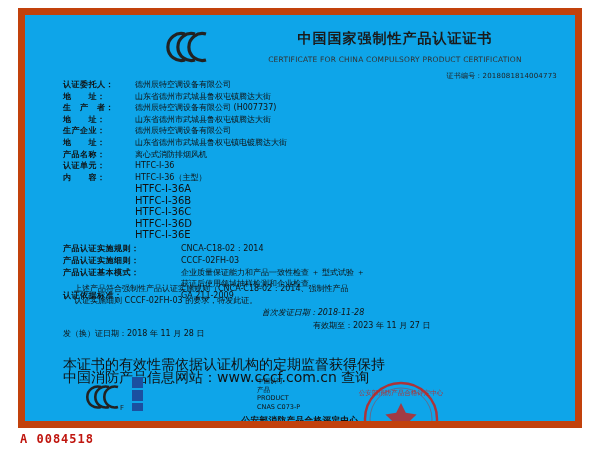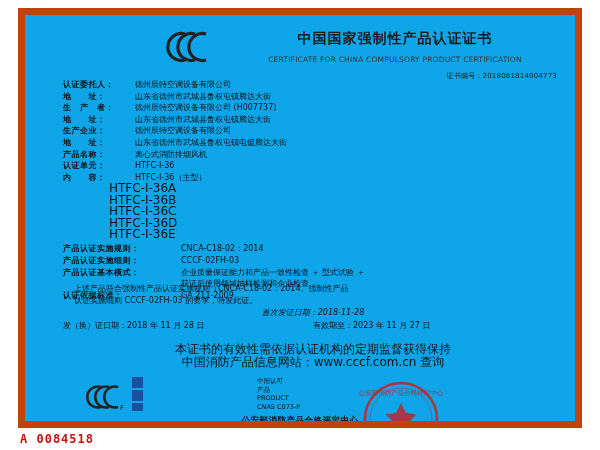--- a/index.html
+++ b/index.html
@@ -103,22 +103,22 @@
     flex: 0 0 118px;
   }
   .value {
     flex: 1 1 auto;
     color: #111;
     overflow: hidden;
     text-overflow: ellipsis;
   }
   .spacer2 { height: 3px; }
   .models {
-    margin-left: 46px;
-    font-size: 12px;
+    margin-left: 72px;
+    font-size: 10px;
     line-height: 11.4px;
     color: #111;
   }
   
   .notes {
     position: absolute;
     left: 49px;
     top: 268px;
     width: 500px;
     font-size: 8px;
@@ -130,29 +130,29 @@
     position: absolute;
     left: 38px;
     top: 292px;
     width: 500px;
     font-size: 8px;
     line-height: 12.5px;
     color: #111;
   }
   .dates .center { text-align: center; font-style: italic; }
   .dates .row2 { display: flex; }
-  .dates .row2 .l { flex: 0 0 250px; }
+  .dates .row2 .l { flex: 0 0 250px; margin-top: 8px; }
   .dates .row2 .r { flex: 1 1 auto; }
   .advisory {
     position: absolute;
     left: 38px;
-    top: 328px;
+    top: 343px;
     width: 500px;
-    text-align: center;
-    font-size: 12px;
+    text-align: left;
+    font-size: 14px;
     line-height: 12.5px;
     color: #111;
   }
   
   .marks {
     position: absolute;
     left: 0;
     top: 358px;
     width: 100%;
     height: 50px;

